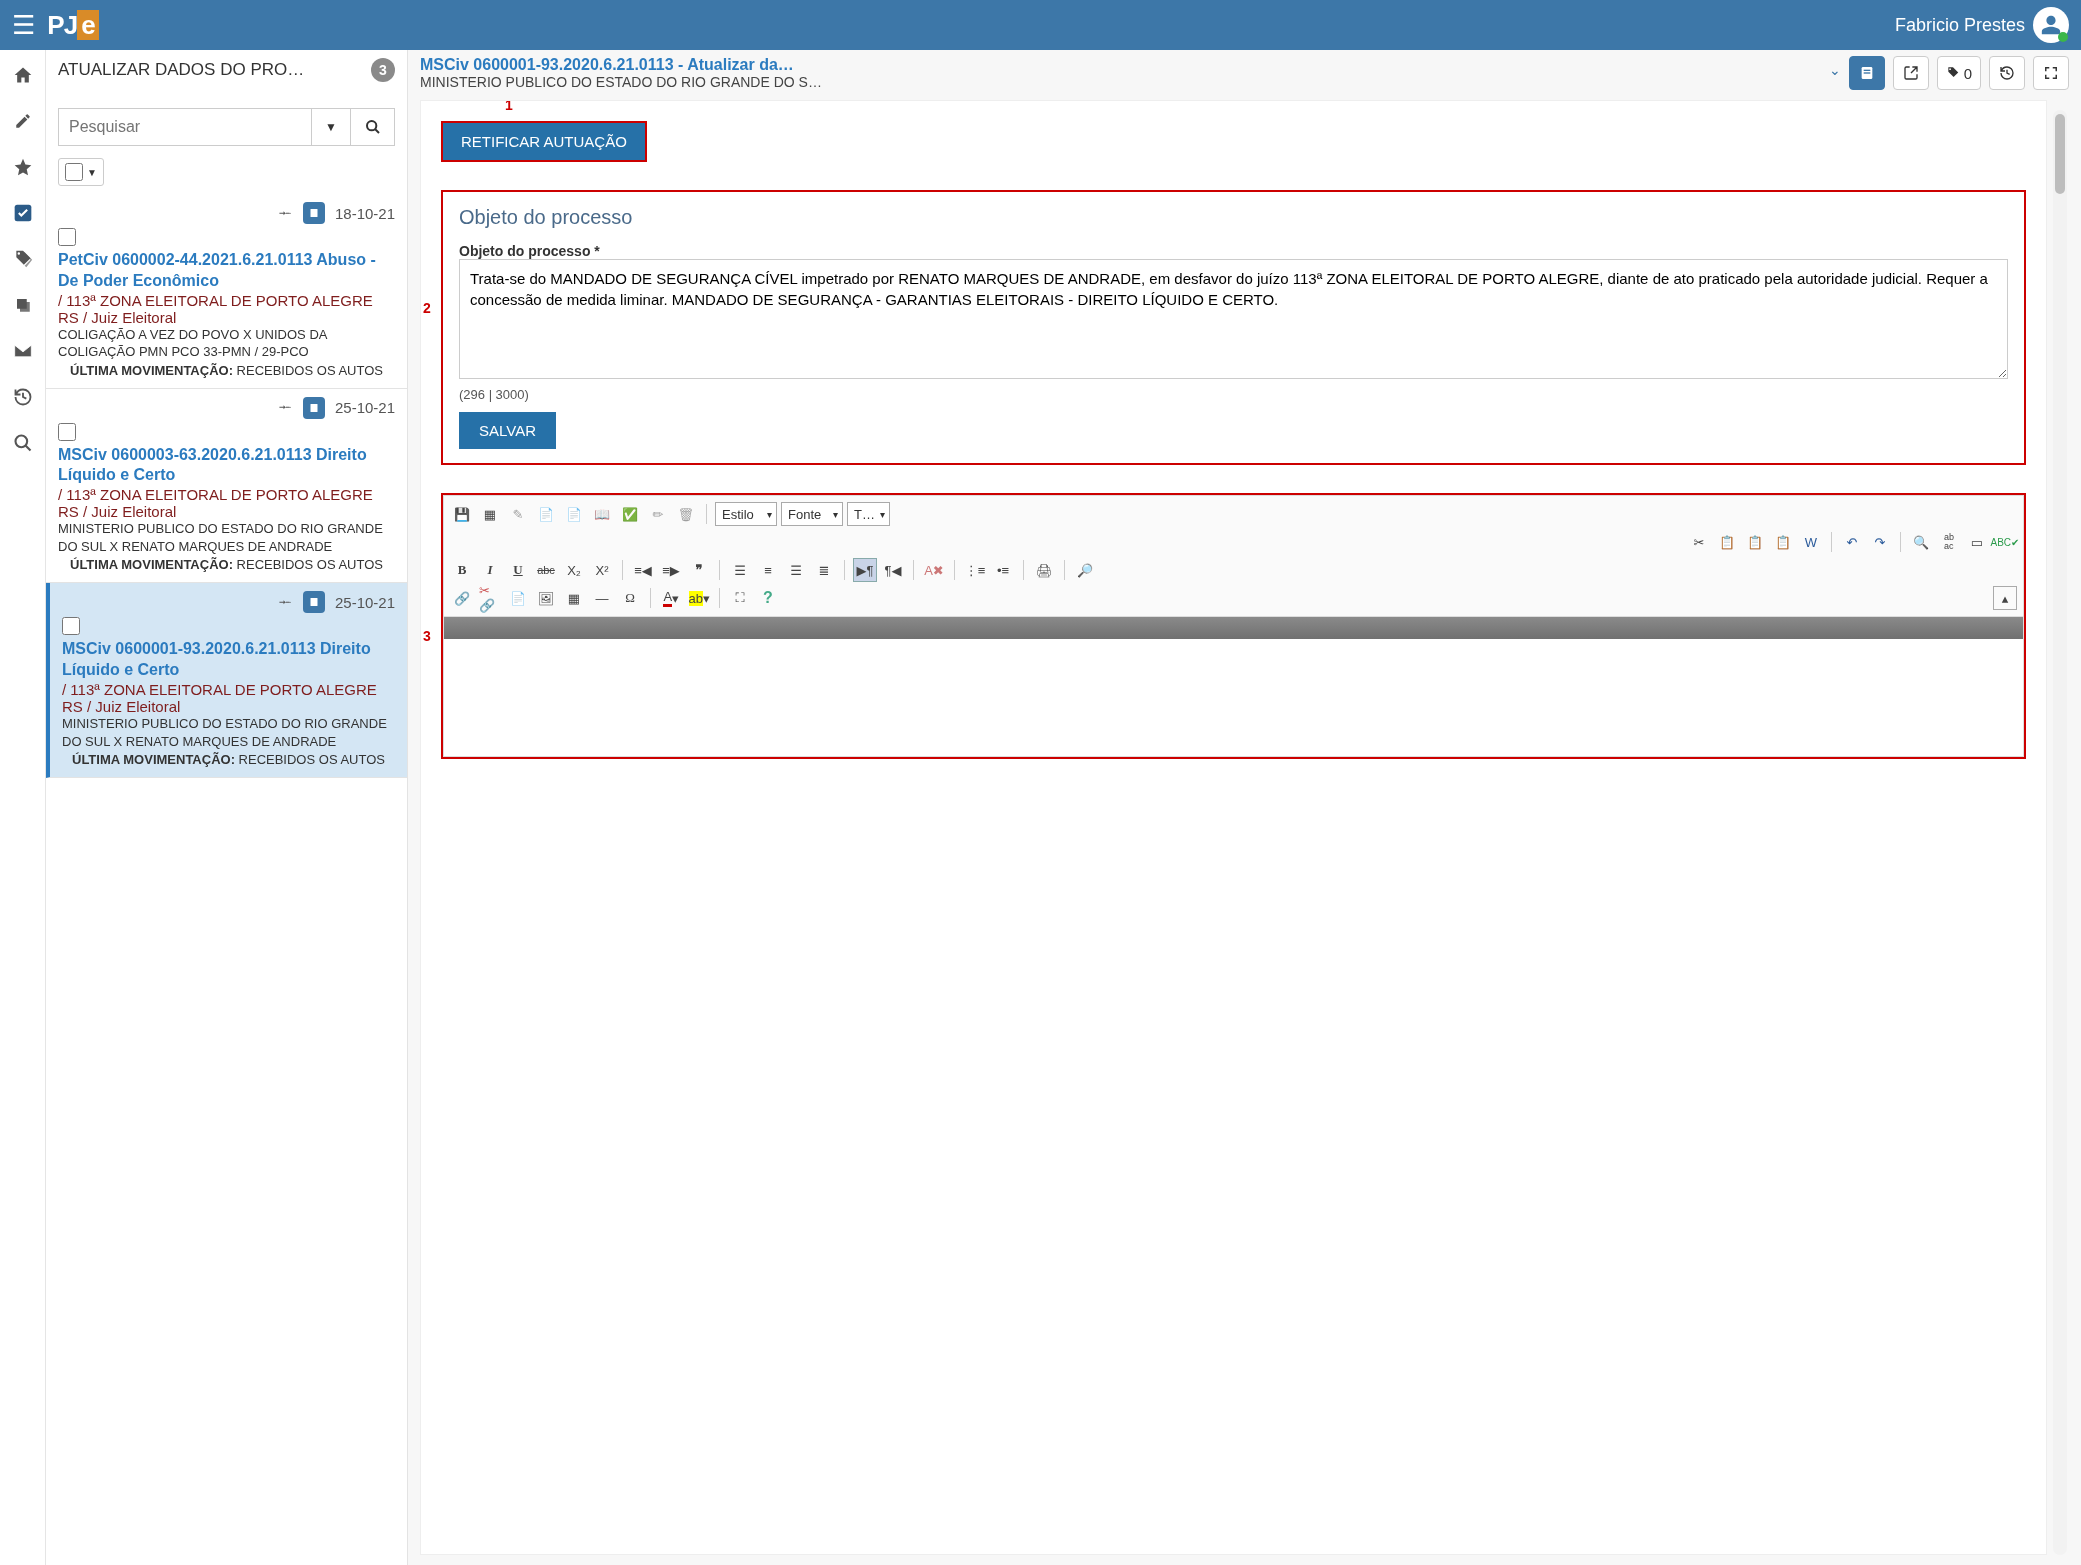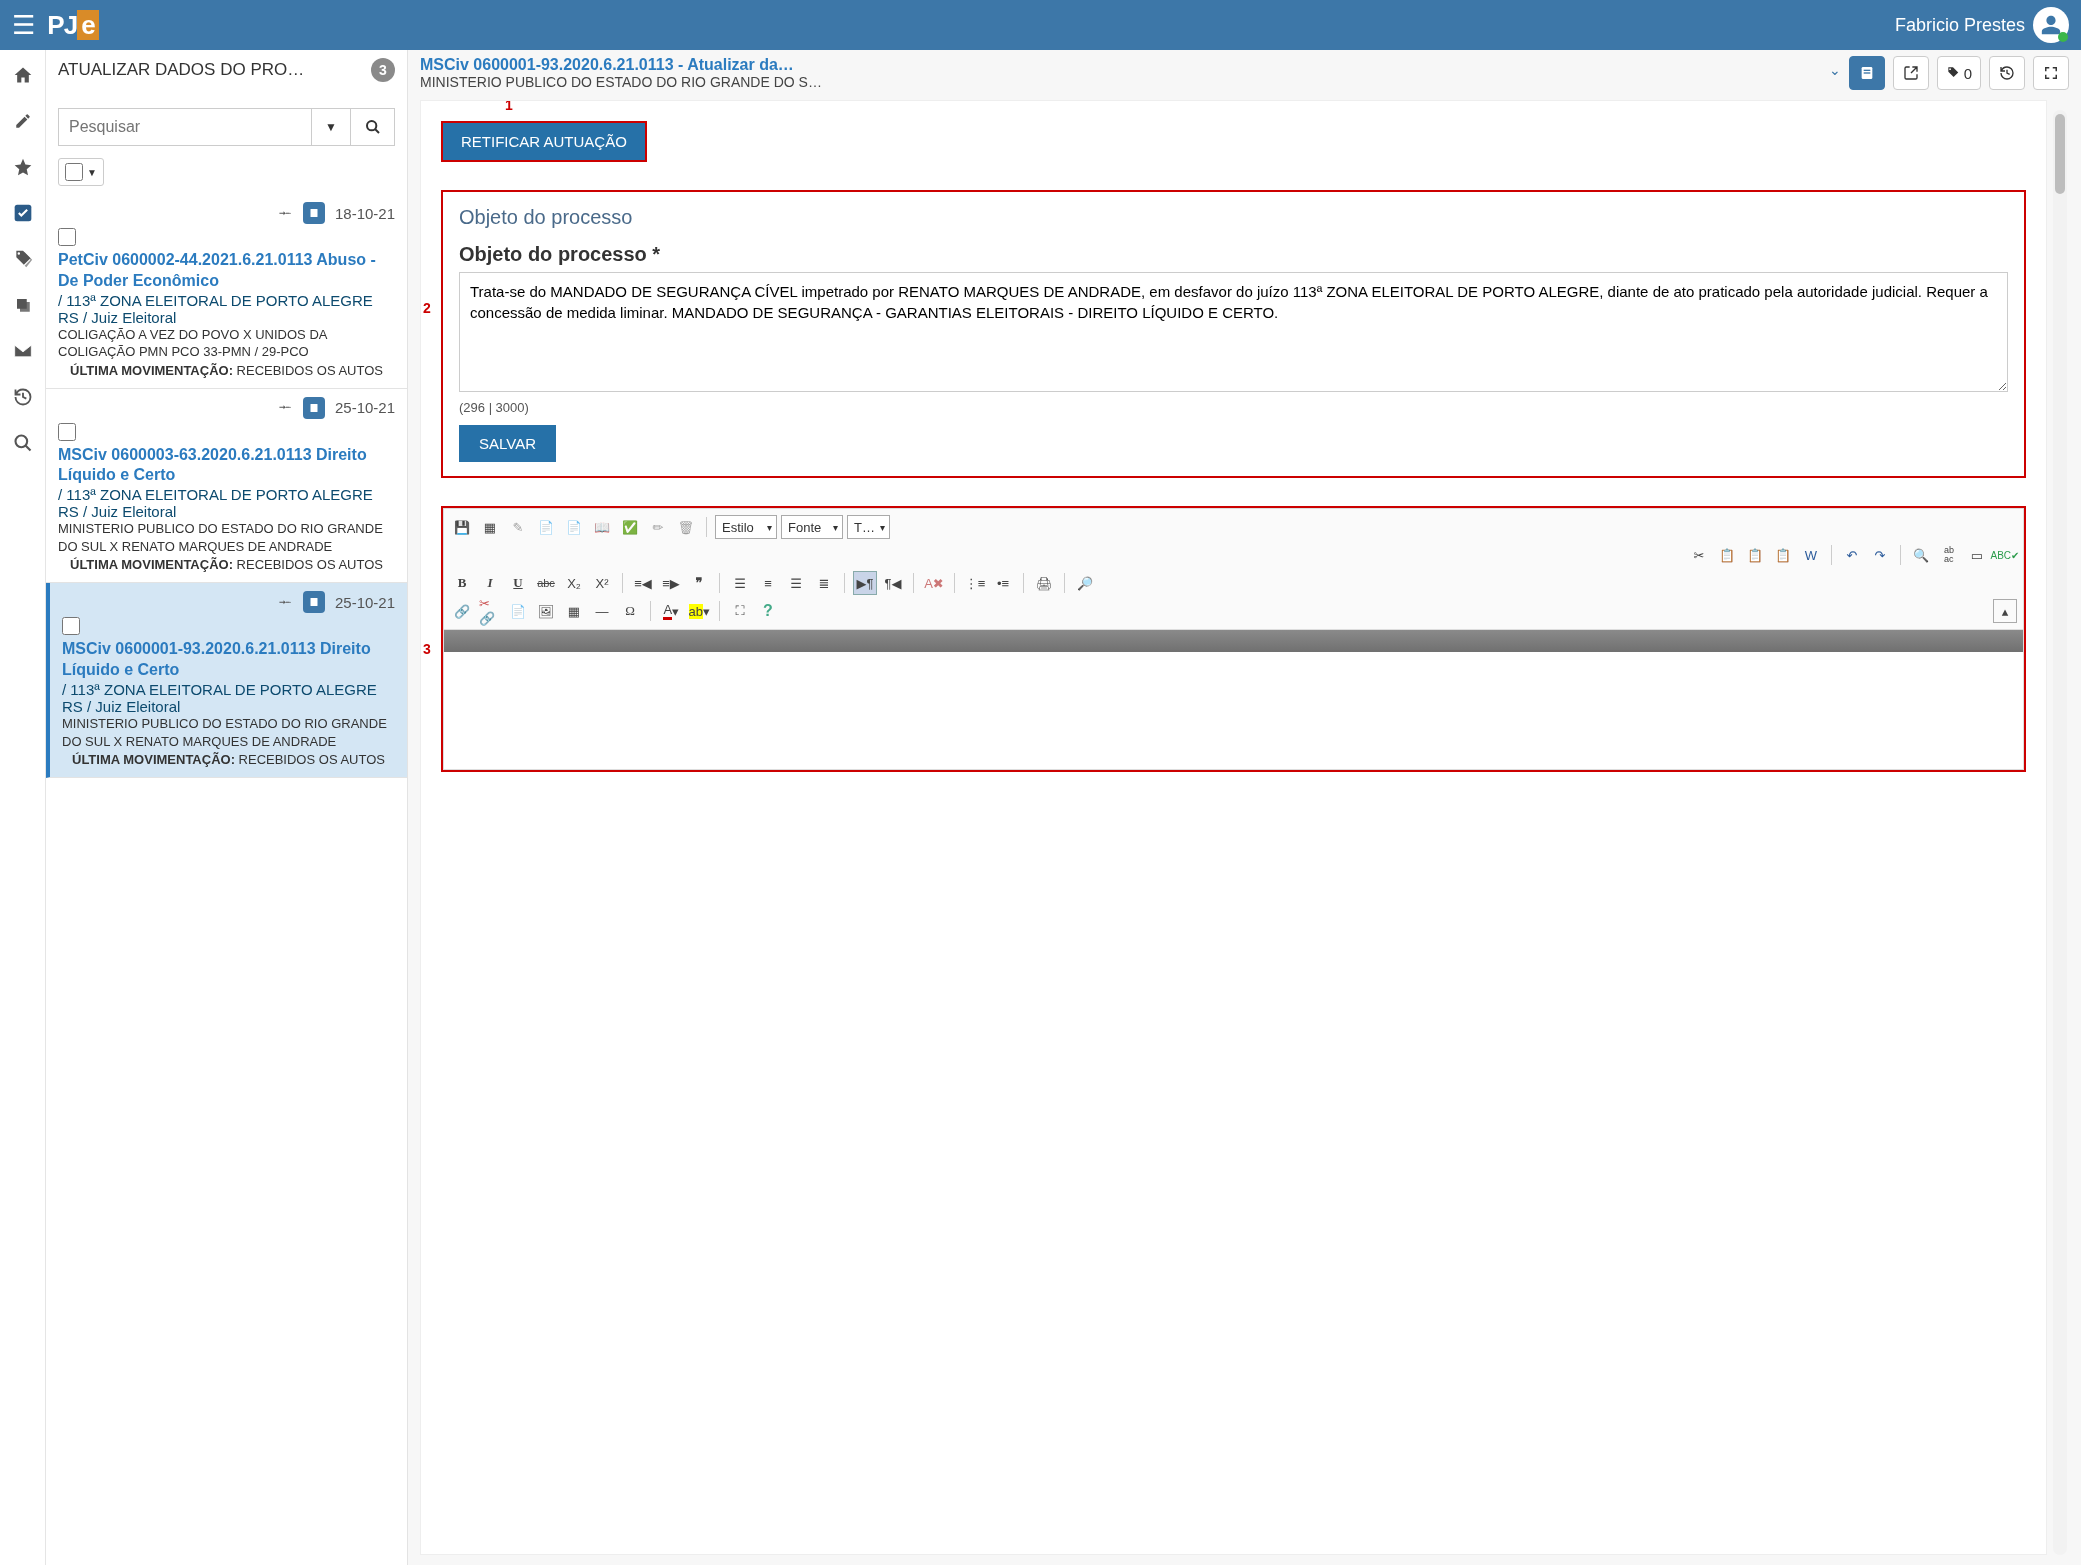--- a/index.html
+++ b/index.html
@@ -32,21 +32,21 @@
 .list-ctrl { padding: 8px 12px; display: flex; align-items: center; }
 .chk-ddl { display: inline-flex; align-items: center; border: 1px solid #ccc; padding: 4px 6px; border-radius: 3px; cursor: pointer; gap: 4px; }
 .cards { overflow-y: auto; flex: 1; }
 .card { border-bottom: 1px solid #e3e3e3; padding: 8px 12px 10px 12px; }
 .card.selected { background: #d4e6f4; border-left: 4px solid #2b7bbf; }
 .card-top { display: flex; justify-content: flex-end; align-items: center; gap: 10px; color: #555; font-size: 15px; margin-bottom: 4px; }
 .pin { color: #555; }
 .mini { width: 22px; height: 22px; background: #3d77a8; border-radius: 4px; display: flex; align-items: center; justify-content: center; color: #fff; font-size: 12px; }
 .card-check { display: block; margin-bottom: 4px; }
 .card-title { color: #2b7bbf; font-size: 16px; font-weight: 600; line-height: 1.3; cursor: pointer; }
-.card-sub { color: #0c4a6e; font-size: 15px; }
+.card-sub { color: #7f1d1d; font-size: 15px; }
 .card-body { font-size: 13px; color: #333; margin-top: 0; line-height: 1.35; }
 .card-last { font-size: 13px; margin-top: 2px; text-align: center; }
 .card-last b { font-weight: 700; }
 .main { flex: 1; background: #f7f7f7; display: flex; flex-direction: column; overflow: hidden; }
 .main-head { display: flex; align-items: flex-start; padding: 6px 12px 0 12px; gap: 2px; }
 .mh-left { flex: 1; min-width: 0; }
 .mh-title { color: #2b7bbf; font-weight: 700; font-size: 16px; white-space: nowrap; overflow: hidden; text-overflow: ellipsis; }
 .mh-sub { color: #444; font-size: 14px; white-space: nowrap; overflow: hidden; text-overflow: ellipsis; }
 .mh-chev { color: #3d77a8; font-size: 14px; padding: 6px; cursor: pointer; }
 .mh-tools { display: flex; gap: 8px; align-items: center; }
@@ -54,21 +54,21 @@
 .tool.primary { background: #3d77a8; color: #fff; border-color: #3d77a8; }
 .tool.wide { width: auto; padding: 0 8px; gap: 4px; }
 .arrow { position: absolute; top: 70px; left: 770px; width: 60px; height: 60px; pointer-events: none; }
 .content { flex: 1; margin: 10px 34px 10px 12px; background: #fff; border: 1px solid #eee; padding: 20px 20px 10px 20px; overflow-y: auto; position: relative; }
 .vscroll { position: absolute; right: 14px; top: 60px; bottom: 10px; width: 14px; background: #f2f2f2; border-radius: 7px; }
 .vscroll::before { content: ''; position: absolute; left: 2px; right: 2px; top: 4px; height: 80px; background: #bdbdbd; border-radius: 5px; }
 .annot-num { position: absolute; color: #c00; font-weight: bold; font-size: 14px; }
 .btn-retificar { background: #2671a8; color: #fff; border: 2px solid #c00; padding: 10px 18px; font-size: 15px; cursor: pointer; display: inline-block; }
 .panel { border: 2px solid #c00; padding: 14px 16px; margin-top: 28px; position: relative; }
 .panel-title { color: #4a6a8a; font-size: 20px; margin-bottom: 14px; }
-.field-label { font-size: 20px; font-weight: 600; margin-bottom: 6px; }
+.field-label { font-size: 14px; font-weight: 600; }
 .ta-wrap { position: relative; }
 textarea.obj { width: 100%; height: 120px; border: 1px solid #ccc; padding: 8px 10px; font-size: 15px; font-family: inherit; resize: vertical; line-height: 1.4; }
 .counter { font-size: 13px; color: #555; margin-top: 4px; }
 .btn-salvar { background: #2671a8; color: #fff; border: none; padding: 10px 20px; font-size: 15px; margin-top: 10px; cursor: pointer; }
 .editor-toolbar { background: #fafafa; border: 1px solid #ddd; padding: 6px; display: flex; flex-wrap: wrap; gap: 2px 4px; align-items: center; }
 .etbtn { width: 24px; height: 24px; display: inline-flex; align-items: center; justify-content: center; font-size: 13px; color: #444; cursor: pointer; border: 1px solid transparent; }
 .etsel { height: 24px; border: 1px solid #aaa; background: #fff; font-size: 13px; padding: 0 14px 0 6px; cursor: pointer; position: relative; display: inline-flex; align-items: center; min-width: 62px; }
 .etsel::after { content: '▾'; position: absolute; right: 4px; font-size: 10px; }
 .etdiv { width: 1px; height: 20px; background: #ccc; margin: 0 4px; }
 .etbtn.bold { font-weight: 900; font-family: Georgia, serif; }

